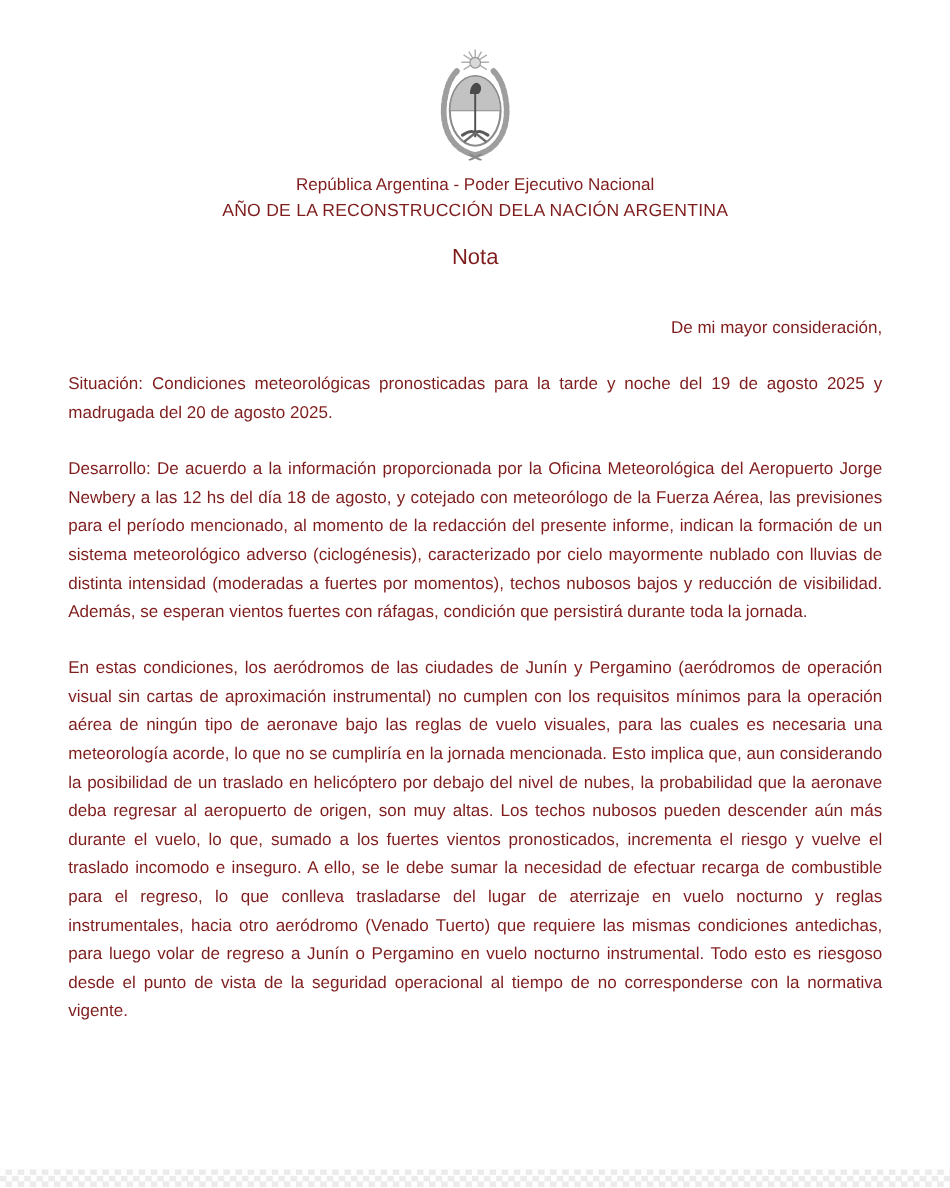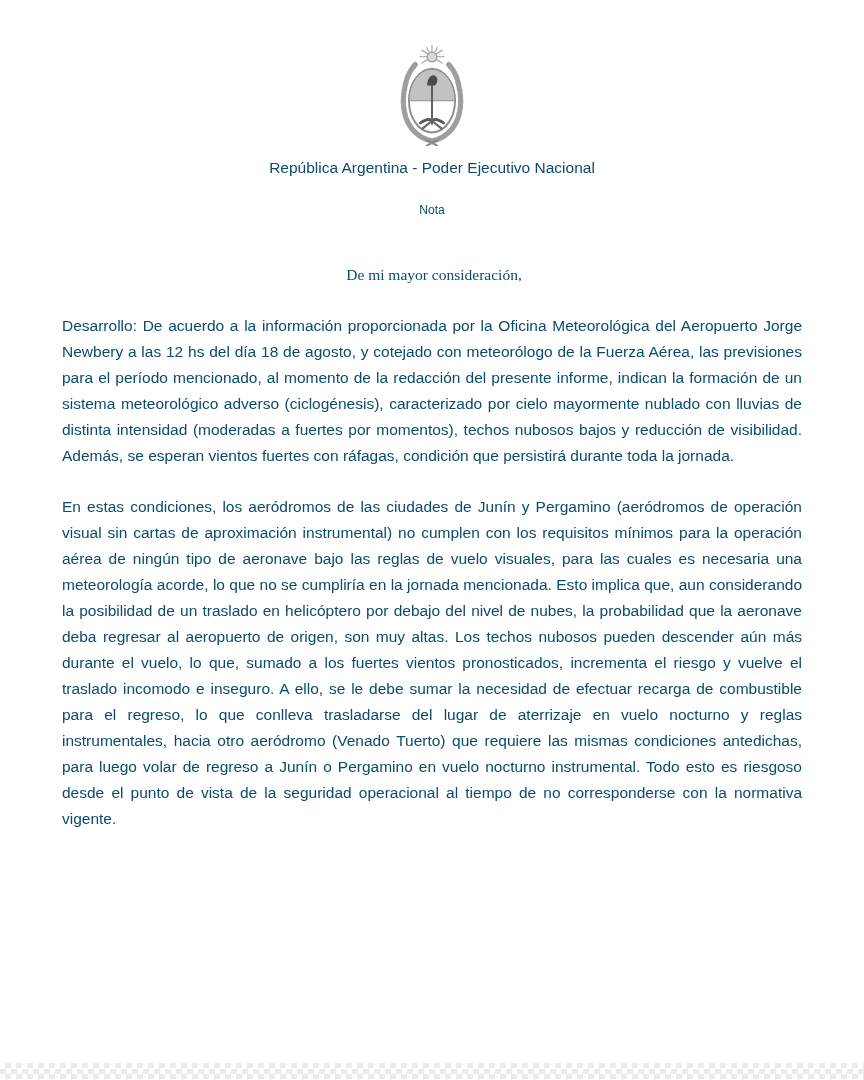--- a/index.html
+++ b/index.html
@@ -3,31 +3,31 @@
 <meta charset="utf-8">
 <title>Nota</title>
 <style>
   html,body{margin:0;padding:0;background:#e9e9e9;}
   .page{
     position:relative;
     width:864px;height:1080px;
     margin:0 auto;
     background:#ffffff;
     font-family:"Liberation Sans","DejaVu Sans",sans-serif;
-    color:#0c4a6e;
+    color:#7f1d1d;
     overflow:hidden;
   }
   .header{text-align:center;padding-top:44px;}
   .emblem{display:inline-block;width:96px;height:102px;}
   .org-line{font-size:15.5px;line-height:20px;margin:8px 0 0 0;}
   .year-line{font-size:16px;line-height:21px;margin:2px 0 0 0;letter-spacing:.2px;}
-  .doc-type{font-size:12px;line-height:20px;margin:22px 0 0 0;}
+  .doc-type{font-size:20px;line-height:20px;margin:22px 0 0 0;}
   .body{margin:42px 62px 0 62px;font-size:15.5px;line-height:26px;}
   .body p{margin:0 0 25px 0;text-align:justify;}
-  .body p.left{text-align:center;font-family:Liberation Serif, serif;}
+  .body p.left{text-align:right;}
   .salutation{padding-left:4px;}
   .scan-strip{
     position:absolute;left:0;right:0;bottom:0;height:17px;
     background-image:repeating-conic-gradient(#ebebeb 0% 25%, #ffffff 0% 50%);
     background-size:11px 11px;
   }
 </style>
 </head>
 <body>
 
@@ -59,24 +59,26 @@
 
       <line x1="50" y1="42" x2="50" y2="84" stroke="#4d4d4d" stroke-width="1.8"></line>
 
       <path d="M45,43 C45,35 50,31 53,33 C57,35 56,41 53,43 Z" fill="#4a4a4a"></path>
 
       <path d="M38,82 C44,78 48,78 50,80 C52,78 56,78 62,82" fill="none" stroke="#5a5a5a" stroke-width="3" stroke-linecap="round"></path>
       <path d="M40,88 L50,80 L60,88" fill="none" stroke="#6a6a6a" stroke-width="2.2" stroke-linecap="round"></path>
     </svg>
 
     <div class="org-line">República Argentina - Poder Ejecutivo Nacional</div>
+    <div class="year-line">AÑO DE LA RECONSTRUCCIÓN DELA NACIÓN ARGENTINA</div>
     <div class="doc-type">Nota</div>
   </div>
 
   <div class="body">
     <p class="left salutation">De mi mayor consideración,</p>
+    <p>Situación: Condiciones meteorológicas pronosticadas para la tarde y noche del 19 de agosto 2025 y madrugada del 20 de agosto 2025.</p>
     <p>Desarrollo: De acuerdo a la información proporcionada por la Oficina Meteorológica del Aeropuerto Jorge Newbery a las 12 hs del día 18 de agosto, y cotejado con meteorólogo de la Fuerza Aérea, las previsiones para el período mencionado, al momento de la redacción del presente informe, indican la formación de un sistema meteorológico adverso (ciclogénesis), caracterizado por cielo mayormente nublado con lluvias de distinta intensidad (moderadas a fuertes por momentos), techos nubosos bajos y reducción de visibilidad. Además, se esperan vientos fuertes con ráfagas, condición que persistirá durante toda la jornada.</p>
     <p>En estas condiciones, los aeródromos de las ciudades de Junín y Pergamino (aeródromos de operación visual sin cartas de aproximación instrumental) no cumplen con los requisitos mínimos para la operación aérea de ningún tipo de aeronave bajo las reglas de vuelo visuales, para las cuales es necesaria una meteorología acorde, lo que no se cumpliría en la jornada mencionada. Esto implica que, aun considerando la posibilidad de un traslado en helicóptero por debajo del nivel de nubes, la probabilidad que la aeronave deba regresar al aeropuerto de origen, son muy altas. Los techos nubosos pueden descender aún más durante el vuelo, lo que, sumado a los fuertes vientos pronosticados, incrementa el riesgo y vuelve el traslado incomodo e inseguro. A ello, se le debe sumar la necesidad de efectuar recarga de combustible para el regreso, lo que conlleva trasladarse del lugar de aterrizaje en vuelo nocturno y reglas instrumentales, hacia otro aeródromo (Venado Tuerto) que requiere las mismas condiciones antedichas, para luego volar de regreso a Junín o Pergamino en vuelo nocturno instrumental. Todo esto es riesgoso desde el punto de vista de la seguridad operacional al tiempo de no corresponderse con la normativa vigente.</p>
 
   </div>
 
   <div class="scan-strip"></div>
 </div>
 
 </body></html>

